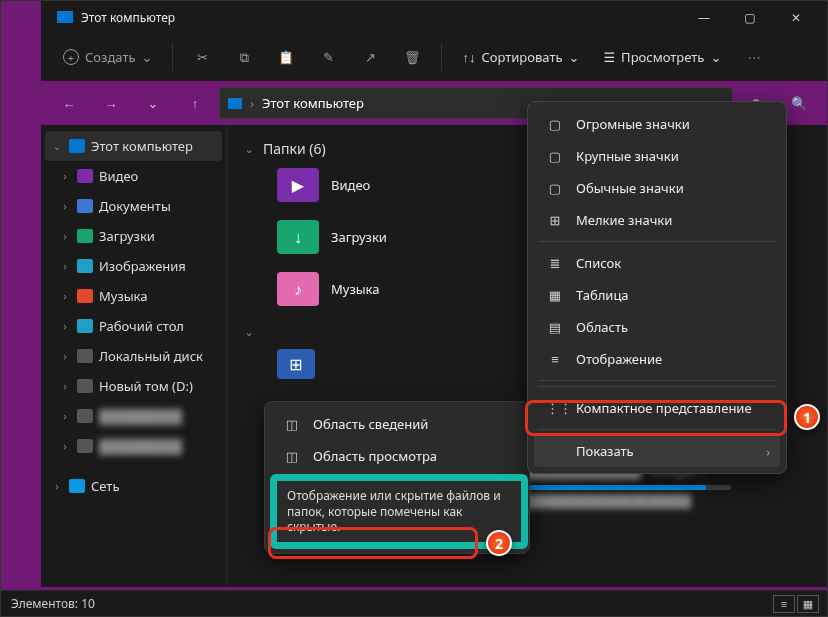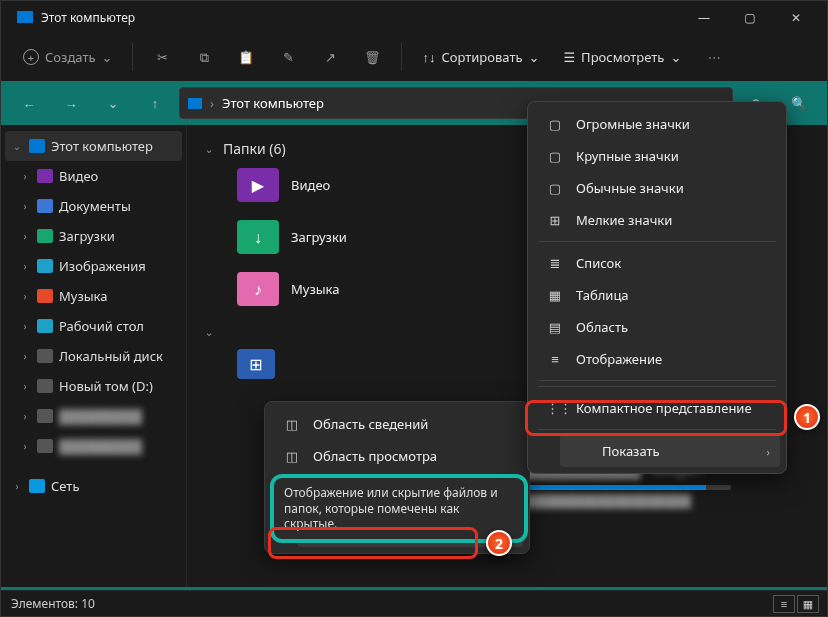--- a/index.html
+++ b/index.html
@@ -1,17 +1,17 @@
 <!DOCTYPE html>
 <html><head>
 <meta charset="utf-8">
 <style>
 * { margin: 0; padding: 0; box-sizing: border-box; font-family: "Segoe UI", system-ui, sans-serif; }
 body { background: #1a1a1a; width: 828px; height: 617px; color: #fff; font-size: 13px; overflow: hidden; position: relative; }
-.window { width: 828px; height: 617px; background: #0f766e; border: 1px solid #333; position: relative; }
+.window { width: 828px; height: 617px; background: #701a75; border: 1px solid #333; position: relative; padding-left: 40px; }
 
 
 .titlebar { height: 32px; display: flex; align-items: center; padding: 0 8px; background: #1a1a1a; }
 .titlebar .pc-icon { width: 16px; height: 12px; background: #0078d4; margin-right: 8px; margin-left: 8px; }
 .titlebar .title { font-size: 12px; color: #eee; flex: 1; }
 .winbtn { width: 46px; height: 32px; display: flex; align-items: center; justify-content: center; color: #ccc; font-size: 12px; }
 
 
 .cmdbar { height: 48px; display: flex; align-items: center; padding: 0 12px; gap: 4px; background: #1a1a1a; }
 .cmd-new { display: flex; align-items: center; gap: 6px; padding: 6px 10px; border-radius: 4px; color: #999; }
@@ -43,25 +43,25 @@
 .folder-item { display: flex; align-items: center; gap: 12px; margin: 6px 0 18px 34px; }
 .folder-icon { width: 42px; height: 34px; border-radius: 4px; display:flex;align-items:center;justify-content:center;color:#fff;font-size:16px; }
 .folder-label { color: #eee; }
 
 
 .menu1 { position: absolute; top: 100px; left: 526px; width: 260px; background: #2b2b2b; border: 1px solid #444; border-radius: 8px; padding: 6px; box-shadow: 0 8px 24px rgba(0,0,0,.6); z-index: 20; }
 .mi { display: flex; align-items: center; gap: 12px; padding: 7px 12px; border-radius: 4px; color: #eee; font-size: 13px; position: relative; }
 .mi-icon { width: 18px; text-align: center; color: #ccc; font-size: 13px; }
 .mi-arrow { position: absolute; right: 10px; color: #aaa; font-size: 11px; }
 .mi-sep { height: 1px; background: #414141; margin: 5px 4px; }
-.mi.highlight { background: #3a3a3a; margin-left: 26px; }
+.mi.highlight { background: #3a3a3a; }
 
 .menu2 { position: absolute; top: 400px; left: 263px; width: 266px; background: #2b2b2b; border: 1px solid #3a3a3a; border-radius: 8px; padding: 6px; box-shadow: 0 8px 24px rgba(0,0,0,.6); z-index: 19; }
 
-.tooltip { position: absolute; top: 473px; left: 269px; width: 258px; background: #2b2b2b; border: 4px solid #14b8a6; border-radius: 12px; padding: 7px 10px; color: #ddd; font-size: 12px; line-height: 1.3; z-index: 22; }
+.tooltip { position: absolute; top: 473px; left: 269px; width: 258px; background: #2b2b2b; border: 7px solid #14b8a6; border-radius: 6px; padding: 7px 10px; color: #ddd; font-size: 12px; line-height: 1.3; z-index: 22; }
 
 
 .annot { position: absolute; border: 3px solid #e4301f; border-radius: 8px; pointer-events: none; z-index: 30; }
 .callout { position: absolute; width: 26px; height: 26px; border-radius: 50%; background: radial-gradient(#ff6a2a,#dd2a11); border: 2px solid #fff; color: #fff; font-weight: bold; display: flex; align-items: center; justify-content: center; font-size: 14px; z-index: 31; box-shadow: 0 2px 6px rgba(0,0,0,.5); }
 
 .statusbar { position: absolute; left: 0; right: 0; bottom: 0; height: 26px; background: #1a1a1a; border-top: 1px solid #282828; display: flex; align-items: center; padding: 0 10px; color: #ccc; font-size: 12px; gap: 8px; }
 .statusbar .views { position:absolute; right:8px; display:flex; gap:2px; }
 .viewbtn { width:22px;height:18px;border:1px solid #555;display:flex;align-items:center;justify-content:center;font-size:11px;color:#ccc;}
 
 .drivebar { height:5px; background:#444; border-radius:2px; overflow:hidden; }

